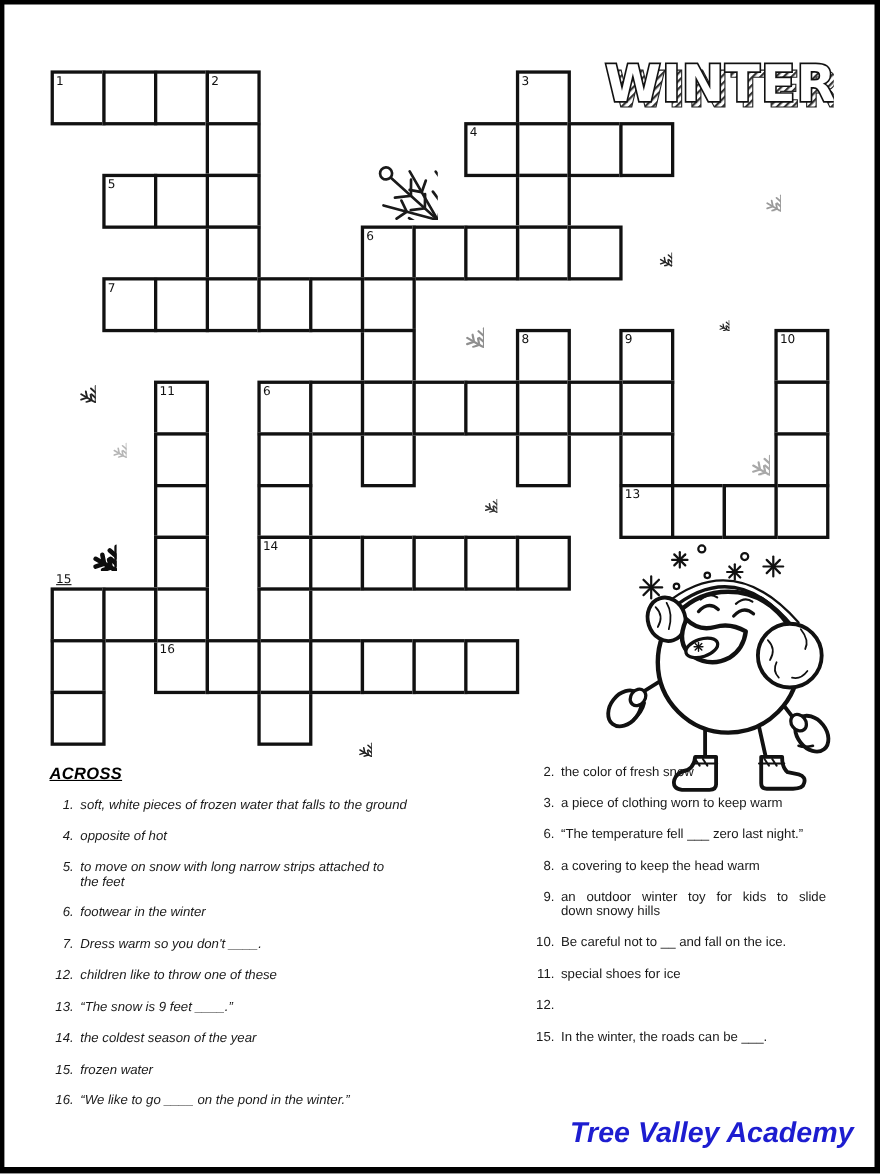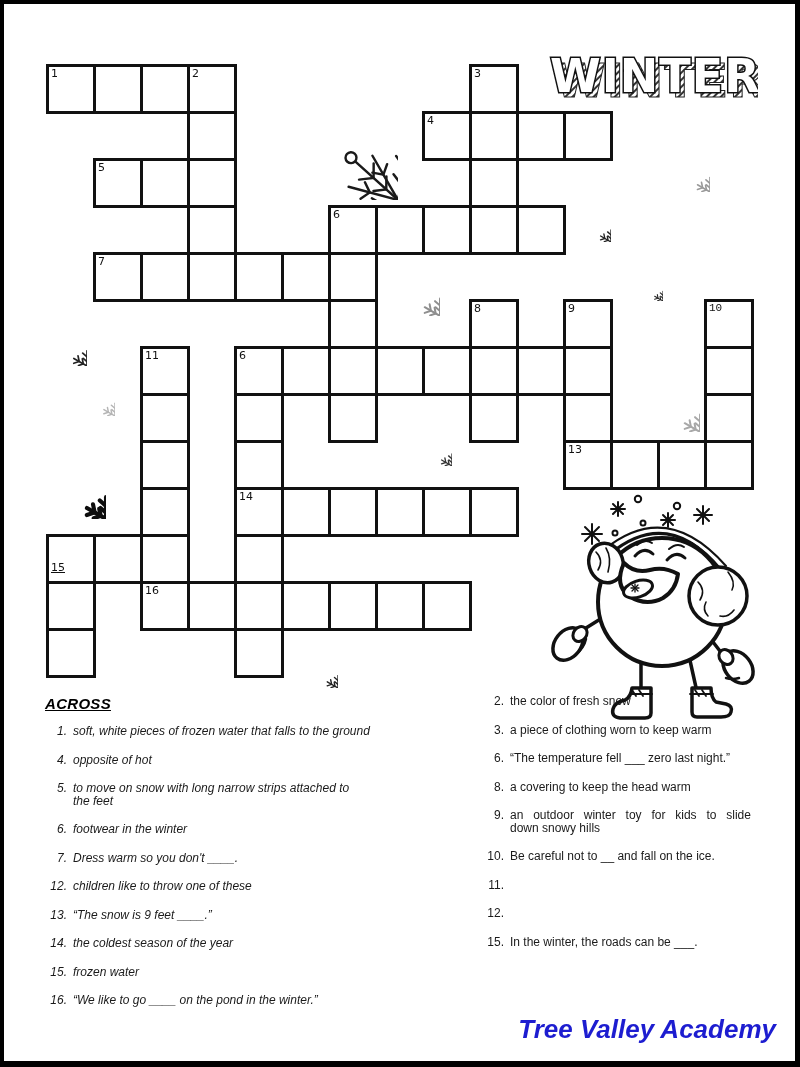--- a/index.html
+++ b/index.html
@@ -233,26 +233,26 @@
       <div class="cell" style="left: 421.5px; top: 580.5px;"></div>
       <div class="cellnum" style="left: 51px; top: 68px;">1</div>
       <div class="cellnum" style="left: 192px; top: 68px;">2</div>
       <div class="cellnum" style="left: 474px; top: 68px;">3</div>
       <div class="cellnum" style="left: 427px; top: 115px;">4</div>
       <div class="cellnum" style="left: 98px; top: 162px;">5</div>
       <div class="cellnum" style="left: 333px; top: 209px;">6</div>
       <div class="cellnum" style="left: 98px; top: 256px;">7</div>
       <div class="cellnum" style="left: 474px; top: 303px;">8</div>
       <div class="cellnum" style="left: 568px; top: 303px;">9</div>
-      <div class="cellnum" style="left: 709px; top: 303px; font-family: Liberation Mono, monospace;">10</div>
+      <div class="cellnum" style="left: 709px; top: 303px;">10</div>
       <div class="cellnum" style="left: 145px; top: 350px;">11</div>
       <div class="cellnum" style="left: 239px; top: 350px;">6</div>
       <div class="cellnum" style="left: 568px; top: 444px;">13</div>
       <div class="cellnum" style="left: 239px; top: 491px;">14</div>
-      <div class="cellnum" style="left: 51px; top: 562px; text-decoration: underline;">15</div>
+      <div class="cellnum" style="left: 51px; top: 521px; text-decoration: underline;">15</div>
       <div class="cellnum" style="left: 145px; top: 585px;">16</div>
     </div>
 
   <div id="flakes">
       <svg width="146" height="146" viewBox="-60 -60 120 120" stroke-width="2" class="flake" style="left: 252px; top: 54px; color: rgb(26, 26, 26);">
         <use href="#flakeBig"></use>
       </svg>
       <svg width="36" height="36" viewBox="-20 -20 40 40" stroke-width="1.8" class="flake" style="left: 674px; top: 156px; color: rgb(154, 154, 154);">
         <use href="#flakeSm"></use>
       </svg>
@@ -453,20 +453,21 @@
         <li>
           <span class="clue-num">9.</span>
           <span class="clue-text"><span class="wide-line">an outdoor winter toy for kids to slide</span><br><span>down snowy hills</span></span>
         </li>
         <li>
           <span class="clue-num">10.</span>
           <span class="clue-text"><span>Be careful not to __ and fall on the ice.</span></span>
         </li>
         <li>
           <span class="clue-num">11.</span>
+          <span class="clue-text"><span>special shoes for ice</span></span>
         </li>
         <li>
           <span class="clue-num">12.</span>
         </li>
         <li>
           <span class="clue-num">15.</span>
           <span class="clue-text"><span>In the winter, the roads can be ___.</span></span>
         </li>
       </ul>
   </div>

